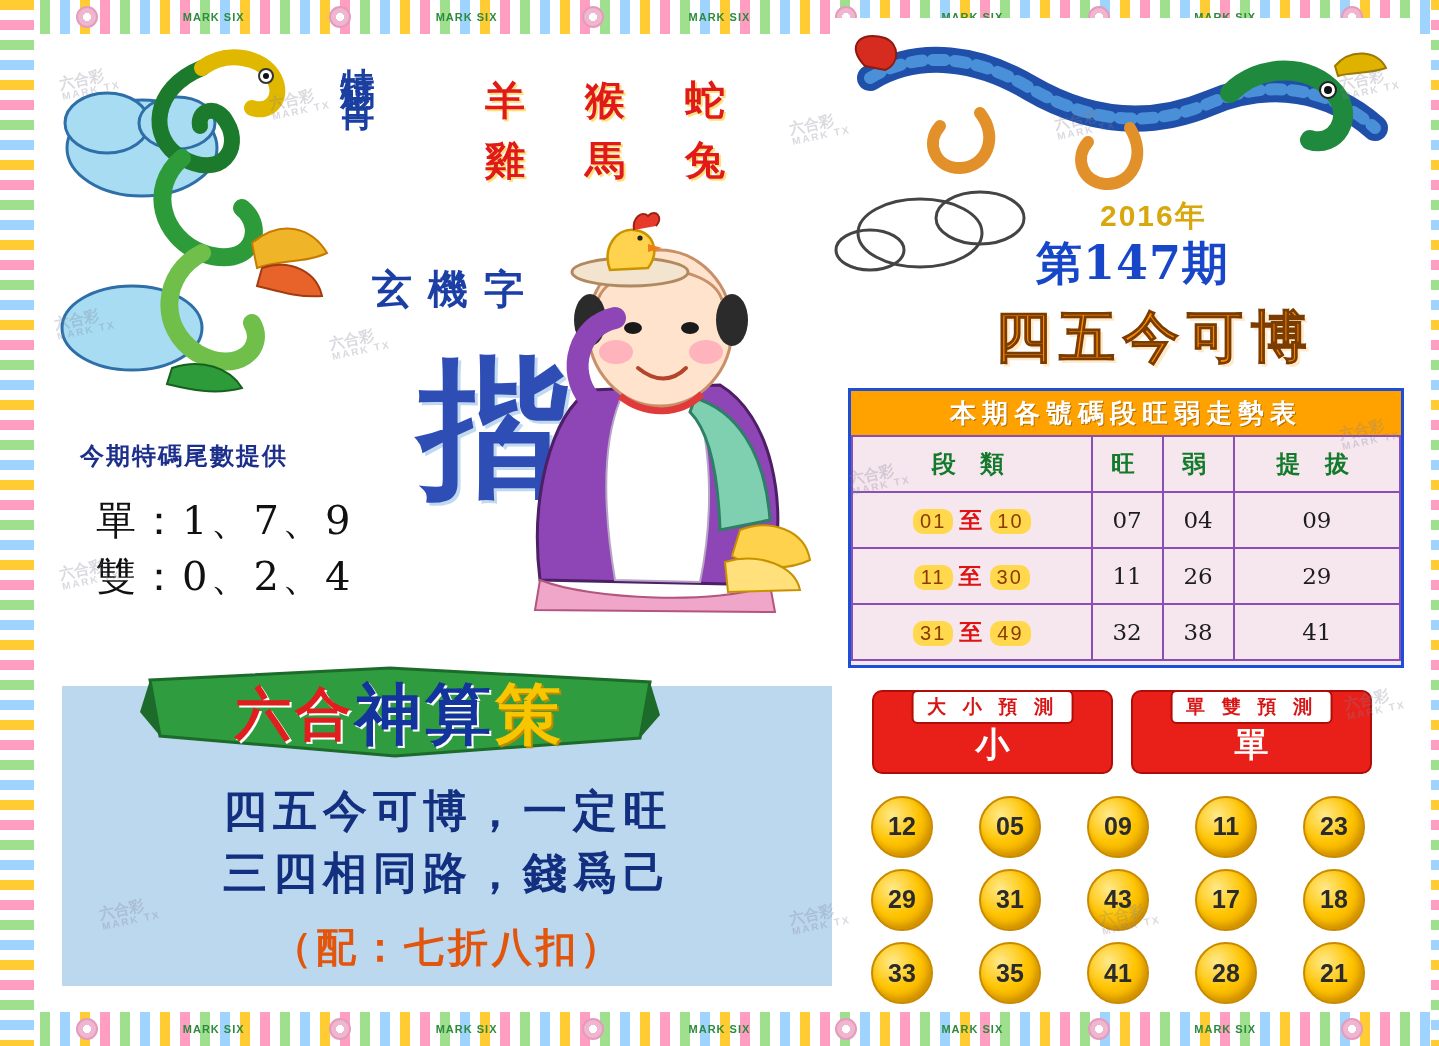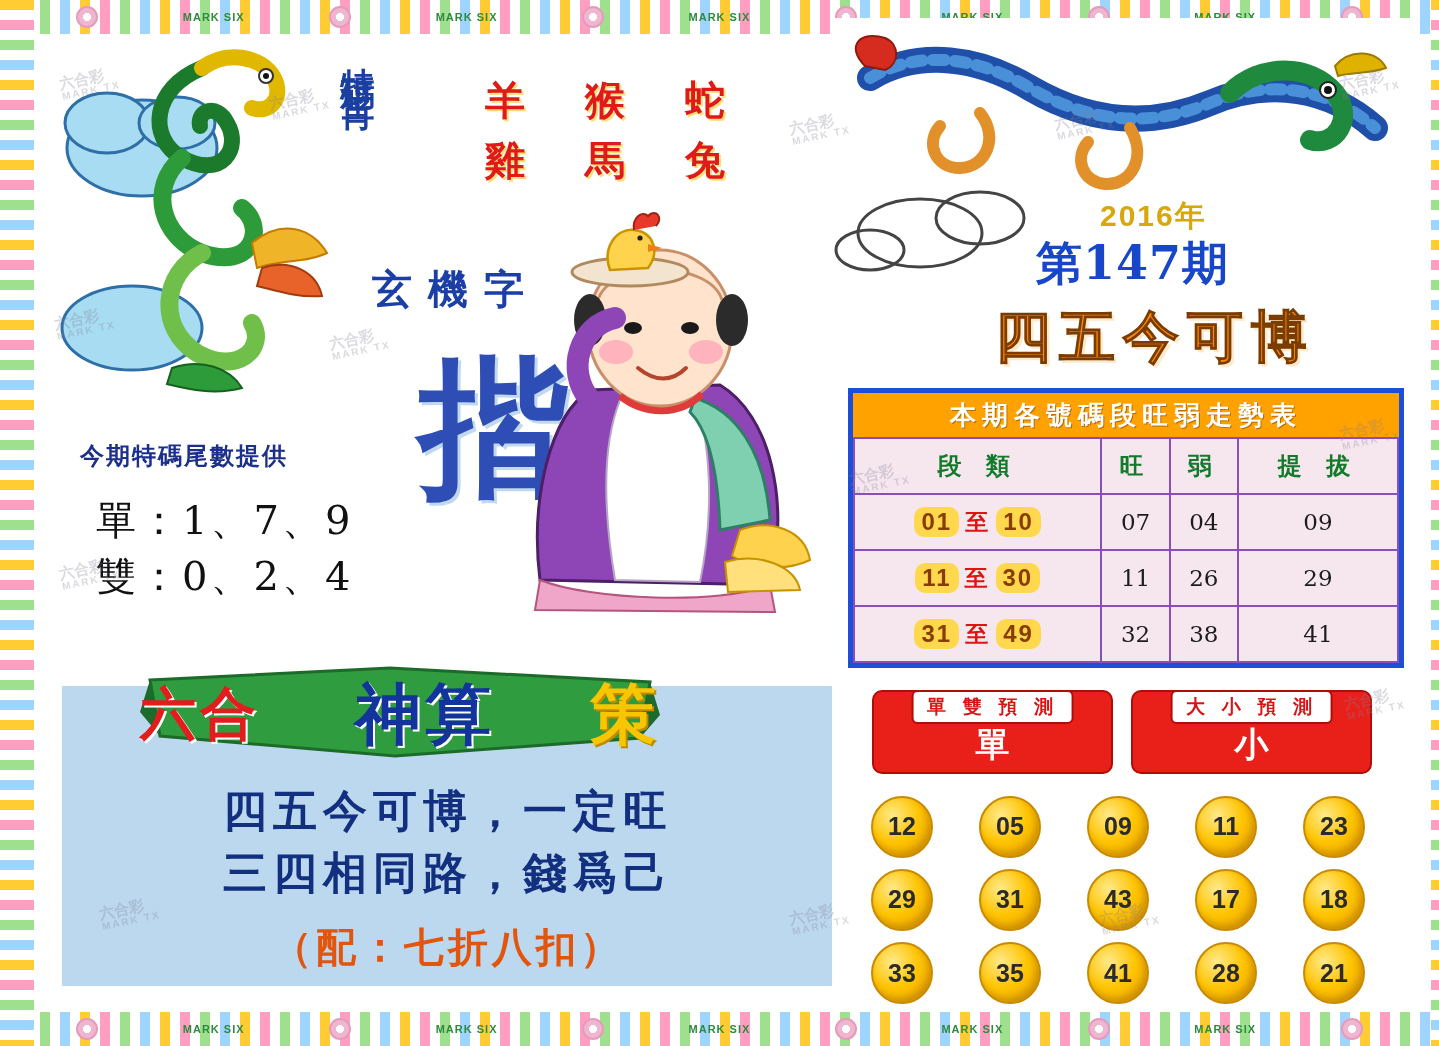--- a/index.html
+++ b/index.html
@@ -148,21 +148,21 @@
   
   .blue-panel {
     position:absolute; left:62px; top:686px; width:770px; height:300px;
     background:#bcd8ef;
   }
   .banner {
     position:absolute; left:140px; top:660px; width:520px; height:110px;
   }
   .banner-text {
     position:absolute; left:0; top:0; width:520px; height:110px;
-    display:flex; align-items:center; justify-content:space-between;
+    display:flex; align-items:center; justify-content:center;
     font-family:"DejaVu Serif", serif;
     font-size:56px; font-weight:bold;
     letter-spacing:4px;
   }
   .banner-text .red { color:#e11d1d; text-shadow:2px 2px 0 #fff; }
   .banner-text .blue { color:#12349c; text-shadow:2px 2px 0 #fff; font-size:66px;}
   .banner-text .yellow { color:#f7c600; text-shadow:2px 2px 0 #c08a00; font-size:66px;}
   .poem {
     position:absolute; left:88px; top:780px; width:720px;
     font-family:"DejaVu Serif", serif;
@@ -206,21 +206,21 @@
     font-size:56px; font-weight:bold;
     color:#ff8a00;
     letter-spacing:8px;
     -webkit-text-stroke:1px #7a3c00;
     text-shadow:3px 3px 0 #ffe9c9;
   }
 
   
   .trend-wrap {
     position:absolute; left:848px; top:388px; width:556px; height:280px;
-    border:5px solid #1d4ed8;
+    border:3px solid #1d4ed8;
     background:#f6e7ef;
     box-sizing:border-box;
   }
   .trend-head {
     height:44px; background:#ffa200;
     display:flex; align-items:center; justify-content:center;
     color:#ffffff; font-family:"DejaVu Serif", serif;
     font-size:26px; font-weight:bold; letter-spacing:6px;
     text-shadow:1px 1px 0 #b36c00;
   }
@@ -235,22 +235,22 @@
     font-size:23px;
     color:#1d1d1d;
   }
   table.trend th {
     color:#127a2a; font-weight:bold; letter-spacing:8px; font-size:24px;
   }
   .range-cell { letter-spacing:2px; }
   .range-cell .num {
     display:inline-block;
     background:#ffd84d; color:#8a3b00;
-    border-radius:10px; padding:1px 7px; font-weight:bold;
-    font-family:"Liberation Sans", sans-serif; font-size:24px;
+    border-radius:10px; padding:1px 7px; font-weight:normal;
+    font-family:"Liberation Sans", sans-serif; font-size:20px;
   }
   .range-cell .zhi { color:#e01313; font-weight:bold; margin:0 6px; }
 
   
   .pred-row { position:absolute; left:872px; top:690px; width:500px; height:84px; display:flex; gap:18px; }
   .pred-box {
     flex:1; background:#e9201a; border-radius:10px;
     border:2px solid #b00d08;
     position:relative;
   }
@@ -463,26 +463,26 @@
         <td>32</td>
         <td>38</td>
         <td>41</td>
       </tr>
     </tbody>
       </table>
   </div>
 
   <div class="pred-row">
     <div class="pred-box">
+      <div class="pred-label">大 小 預 測</div>
+      <div class="pred-value">小</div>
+    </div>
+    <div class="pred-box">
       <div class="pred-label">單 雙 預 測</div>
       <div class="pred-value">單</div>
-    </div>
-    <div class="pred-box">
-      <div class="pred-label">大 小 預 測</div>
-      <div class="pred-value">小</div>
     </div>
   </div>
 
   <div class="balls">
     <div class="ball">12</div>
     <div class="ball">05</div>
     <div class="ball">09</div>
     <div class="ball">11</div>
     <div class="ball">23</div>
     <div class="ball">29</div>

